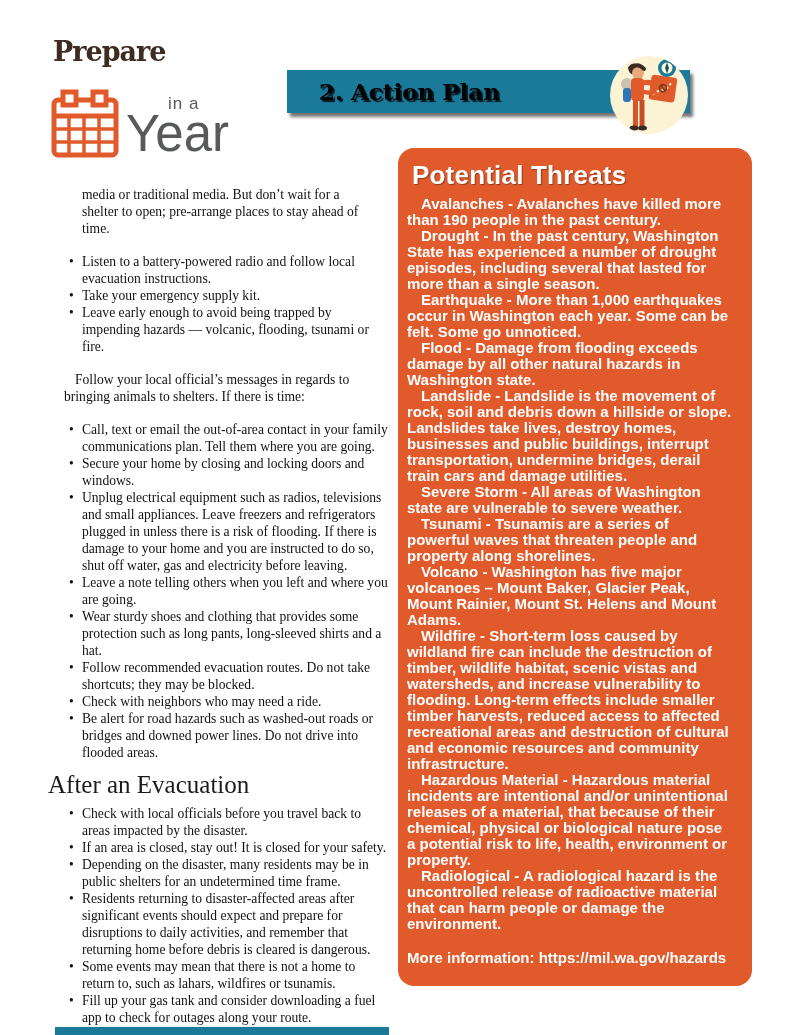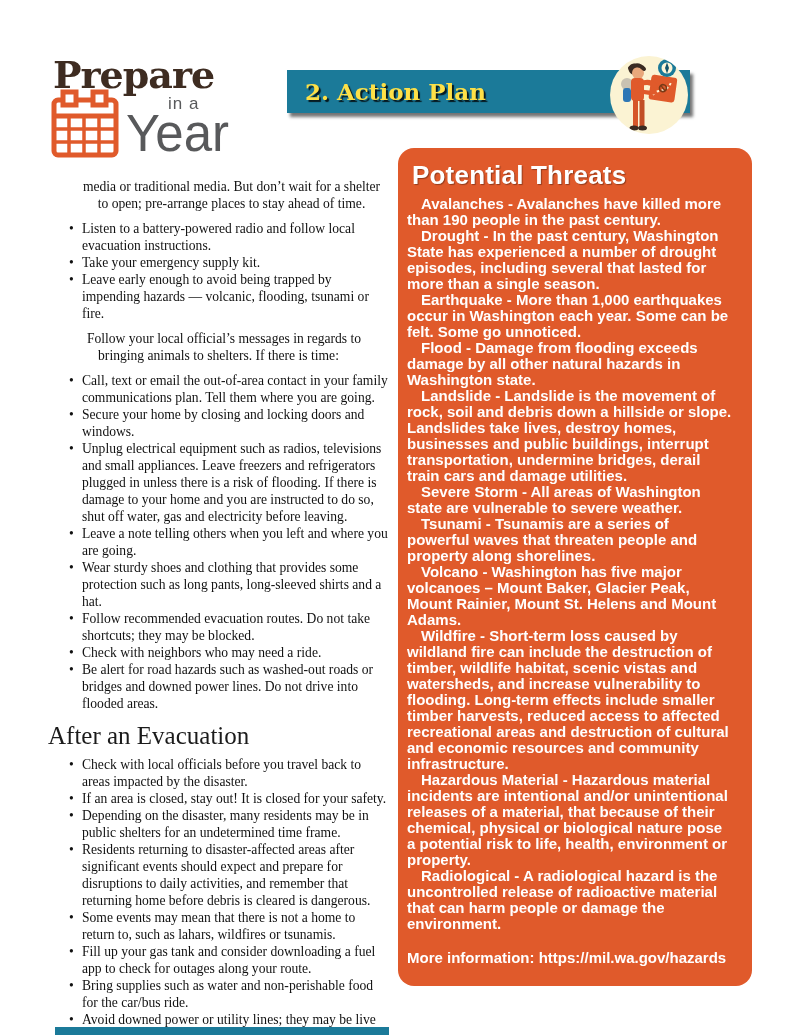--- a/index.html
+++ b/index.html
@@ -5,41 +5,41 @@
   :root{
     --teal:#1b7a99; --orange:#e05a2b; --brown:#3e2c21; --gray:#58595b;
     --cream:#fbf3d3; --ink:#111111;
   }
   html,body{margin:0;padding:0;background:#ffffff;}
   .page{position:relative;width:800px;height:1035px;background:#fff;overflow:hidden;
         font-family:"Liberation Serif",serif;color:var(--ink);}
 
   
   .logo{position:absolute;left:48px;top:36px;width:220px;height:130px;}
-  .logo-title{position:absolute;left:5px;top:16px;font-family:"DejaVu Serif",serif;
-              font-weight:bold;font-size:38px;letter-spacing:-1px;color:var(--brown);}
+  .logo-title{position:absolute;left:5px;top:0;font-family:"DejaVu Serif",serif;
+              font-weight:bold;font-size:27px;letter-spacing:-1px;color:var(--brown);}
   .logo-ina{position:absolute;left:120px;top:58px;font-family:"Liberation Sans",sans-serif;
             font-size:17px;color:var(--gray);letter-spacing:1px;text-align:right;}
   .logo-year{position:absolute;left:78px;top:68px;font-family:"Liberation Sans",sans-serif;
              font-size:51px;color:var(--gray);}
   .calendar{position:absolute;left:2px;top:52px;}
 
   
   .banner{position:absolute;left:287px;top:70px;width:403px;height:43px;background:var(--teal);
           box-shadow:3px 4px 3px rgba(25,25,25,.6);}
-  .banner-title{display:block;padding-left:18px;line-height:43px;color:#fde047;
+  .banner-title{display:block;padding-left:32px;line-height:43px;color:#000000;
                 font-family:"DejaVu Serif",serif;font-weight:bold;font-size:23px;
                 text-shadow:2px 2px 1px rgba(0,0,0,.8);border-radius:18px;}
   .badge{position:absolute;left:610px;top:56px;width:78px;height:78px;border-radius:50%;
          background:var(--cream);z-index:2;}
 
   
   .left-col{position:absolute;left:48px;top:170px;width:341px;
             font-size:13.6px;line-height:17px;}
-  .left-col p{margin:8px;text-align:center;}
+  .left-col p{margin:16px;}
   .lead{margin-left:34px !important;}
   .para{text-indent:11px;}
   .left-col ul{list-style:none;margin:0;padding:0;}
   .left-col li{position:relative;padding-left:34px;}
   .left-col li::before{content:"\2022";position:absolute;left:21px;}
   .left-col h2{margin:10px 0 6px 0;font-family:"Liberation Serif",serif;font-weight:400;
                font-size:25px;color:#1b1b1b;line-height:28px;}
 
   
   .threats{position:absolute;left:398px;top:148px;width:354px;height:838px;

